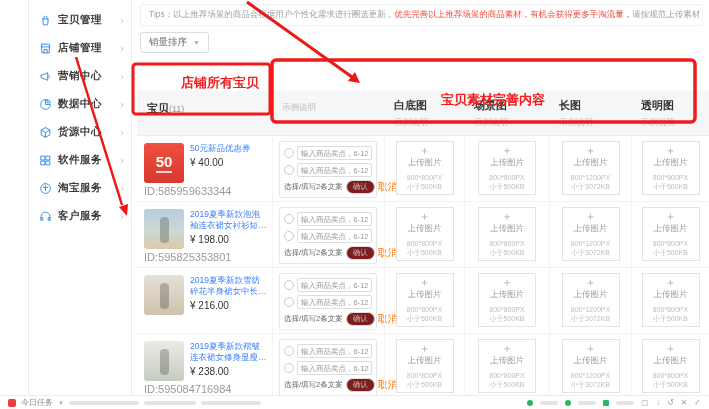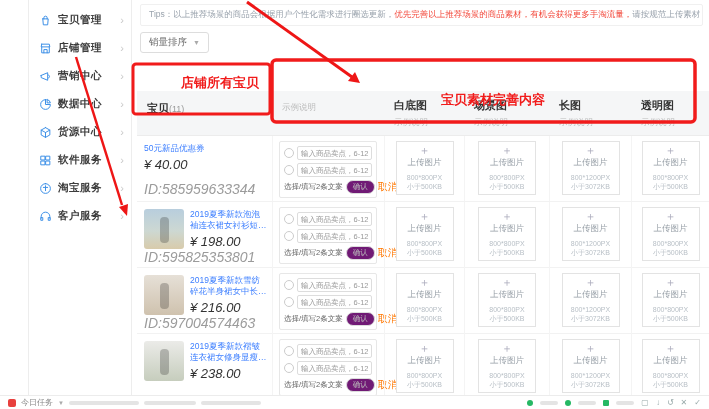--- a/index.html
+++ b/index.html
@@ -51,33 +51,33 @@
   .p-top{display:flex;gap:6px;}
   .thumb{width:40px;height:40px;border-radius:3px;flex:0 0 40px;position:relative;overflow:hidden;background:#e8e8e8;}
   .thumb.coupon{background:linear-gradient(#f0503f,#d8372c);display:flex;align-items:center;justify-content:center;}
   .coupon-num{color:#fff;font-weight:bold;font-size:15px;line-height:1;border-bottom:2px solid #ffffffcc;padding-bottom:2px;}
   .thumb.photo-beach{background:linear-gradient(180deg,#b8cedd 0%,#cdd8d2 55%,#d8cbab 100%);}
   .thumb.photo-beige{background:linear-gradient(180deg,#e6e0d7,#cfc2ae);}
   .thumb.photo-green{background:linear-gradient(180deg,#ebebe8,#c6cdbd);}
   .thumb.fig::after{content:"";position:absolute;left:16px;top:8px;width:9px;height:26px;border-radius:4px;background:#00000038;}
   .p-info{display:flex;flex-direction:column;min-width:0;}
   .p-title{font-size:8.5px;line-height:1.3;color:#3d7fff;cursor:pointer;display:-webkit-box;-webkit-line-clamp:2;-webkit-box-orient:vertical;overflow:hidden;}
-  .p-price{font-size:13px;color:#333;margin-top:3px;font-style:italic;}
-  .p-id{font-size:14px;color:#9b9b9b;margin-top:auto;padding-bottom:2px;font-style:italic;}
+  .p-price{font-size:10px;color:#333;margin-top:3px;}
+  .p-id{font-size:11px;color:#9b9b9b;margin-top:auto;padding-bottom:2px;}
   
   .cell-copy{padding:5px 4px 0 6px;}
   .copy-panel{border:1px solid #e7e7e7;border-radius:2px;background:#fff;padding:4px 4px 3px;width:98px;box-sizing:border-box;}
   .copy-row{display:flex;align-items:center;gap:3px;margin-bottom:3px;}
   .copy-check{width:8px;height:8px;border:1px solid #ccc;border-radius:50%;flex:0 0 8px;cursor:pointer;background:#fff;}
   .copy-input{flex:1;min-width:0;height:12px;border:1px solid #ddd;border-radius:2px;font-size:7.5px;color:#999;
     padding:0 3px;font-family:"Liberation Sans",sans-serif;background:#fff;}
   .copy-input::placeholder{color:#999;}
   .copy-foot{display:flex;align-items:center;gap:3px;margin-top:2px;}
   .copy-note{font-size:7.5px;color:#666;white-space:nowrap;flex:1;}
-  .btn-confirm{font-size:7.5px;color:#bbb;background:#701a75;border:1px solid #ddd;border-radius:8px;
+  .btn-confirm{font-size:7.5px;color:#bbb;background:#7f1d1d;border:1px solid #ddd;border-radius:8px;
     padding:1px 6px;cursor:pointer;white-space:nowrap;}
   .btn-cancel{font-size:10px;color:#ff7700;background:none;border:none;cursor:pointer;white-space:nowrap;padding:0;}
   
   .cell-upload{display:flex;align-items:flex-start;justify-content:center;padding-top:5px;}
   .upload-box{width:56px;height:52px;border:1px solid #e3e3e3;background:#fff;display:flex;flex-direction:column;
     align-items:center;justify-content:center;text-align:center;cursor:pointer;}
   .u-plus{font-size:11px;color:#aab;line-height:1;}
   .u-label{font-size:8.5px;color:#98a0a8;margin-top:1px;}
   .u-size{font-size:7px;color:#b9c0c7;margin-top:4px;line-height:1.3;}
   
@@ -227,20 +227,23 @@
     <div class="h-label">透明图</div>
     <div class="h-sub">示例说明</div>
   </div>
     </div>
 
   
   <div id="rows">
       <div class="prow grid">
     <div class="cell cell-product">
       <div class="p-top">
+        <div class="thumb coupon">
+          <span class="coupon-num" style="">50</span>
+        </div>
         <div class="p-info">
           <span class="p-title">50元新品优惠券</span>
           <span class="p-price">¥ 40.00</span>
         </div>
       </div>
       <span class="p-id">ID:585959633344</span>
     </div>
     <div class="cell cell-copy">
       <div class="copy-panel">
         <div class="copy-row">
@@ -374,21 +377,20 @@
     <div class="cell cell-product">
       <div class="p-top">
         <div class="thumb photo-beige fig">
           
         </div>
         <div class="p-info">
           <span class="p-title">2019夏季新款雪纺碎花半身裙女中长款雪纺白</span>
           <span class="p-price">¥ 216.00</span>
         </div>
       </div>
-      <span class="p-id">ID:597004574463</span>
     </div>
     <div class="cell cell-copy">
       <div class="copy-panel">
         <div class="copy-row">
           <span class="copy-check"></span>
           <input class="copy-input" placeholder="输入商品卖点，6-12字" style="">
         </div>
         <div class="copy-row">
           <span class="copy-check"></span>
           <input class="copy-input" placeholder="输入商品卖点，6-12字" style="">
@@ -445,20 +447,21 @@
     <div class="cell cell-product">
       <div class="p-top">
         <div class="thumb photo-green fig">
           
         </div>
         <div class="p-info">
           <span class="p-title">2019夏季新款褶皱连衣裙女修身显瘦小众网红</span>
           <span class="p-price">¥ 238.00</span>
         </div>
       </div>
+      <span class="p-id">ID:595084716984</span>
     </div>
     <div class="cell cell-copy">
       <div class="copy-panel">
         <div class="copy-row">
           <span class="copy-check"></span>
           <input class="copy-input" placeholder="输入商品卖点，6-12字" style="">
         </div>
         <div class="copy-row">
           <span class="copy-check"></span>
           <input class="copy-input" placeholder="输入商品卖点，6-12字" style="">

